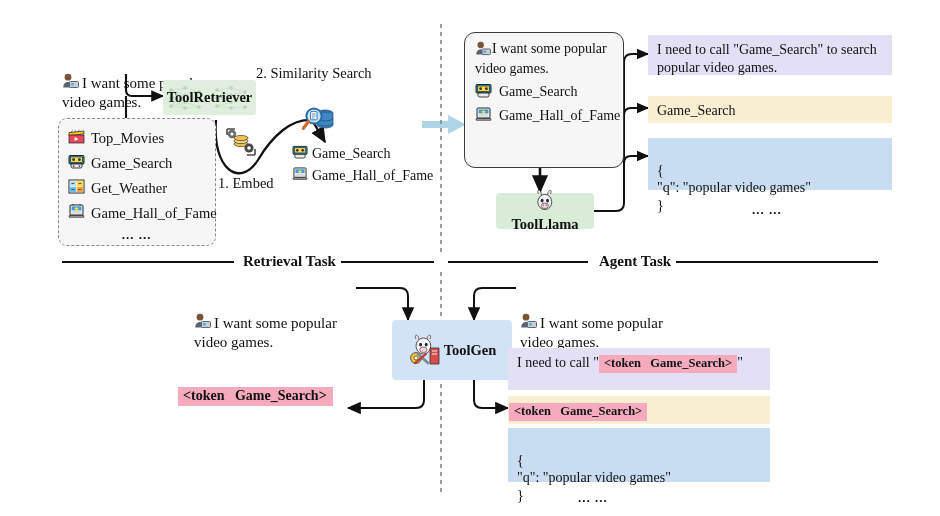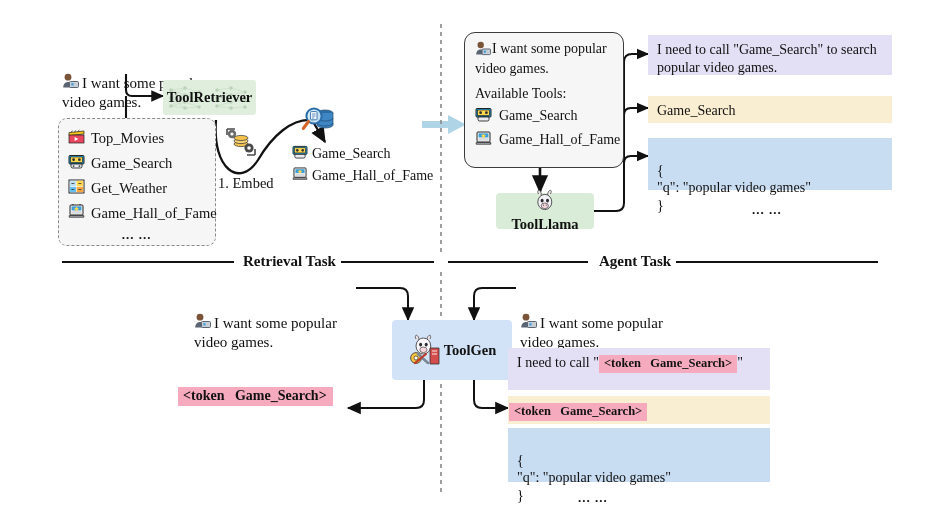--- a/index.html
+++ b/index.html
@@ -213,20 +213,21 @@
           <path d="M1.2 11.6 h14.6 v1.6 h-14.6 Z" fill="#bfc3c9" stroke="#111" stroke-width=".7"></path>
           <path d="M5 1 v-1 M12 1 v-1" stroke="#111" stroke-width=".9"></path>
         </svg>
       </span>
       <span>Game_Hall_of_Fame</span>
     </div>
     <div class="dots">... ...</div>
   </div>
 
   <div class="abs txt steplbl" style="left:218px;top:175px;">1. Embed</div>
+  <div class="abs txt steplbl" style="left:256px;top:65px;">2. Similarity Search</div>
 
   <div class="abs" style="left:224px;top:127px;">
     <svg width="34" height="30" viewBox="0 0 34 30">
       <path d="M3 2 h8 M3 2 v6 M31 28 h-8 M31 28 v-6" stroke="#4a4a4a" stroke-width="1.6" fill="none"></path>
       <ellipse cx="17" cy="17" rx="7" ry="2.6" fill="#f2c14e" stroke="#333" stroke-width=".7"></ellipse>
       <ellipse cx="17" cy="14" rx="7" ry="2.6" fill="#f7d177" stroke="#333" stroke-width=".7"></ellipse>
       <ellipse cx="17" cy="11" rx="7" ry="2.6" fill="#f2c14e" stroke="#333" stroke-width=".7"></ellipse>
       <circle cx="8" cy="7" r="4.2" fill="#6b6b6b"></circle>
         <circle cx="8" cy="7" r="1.6" fill="#fff"></circle>
       <circle cx="25" cy="21" r="4.6" fill="#4a4a4a"></circle>
@@ -278,21 +279,20 @@
       <span style="display:inline-block;vertical-align:-3px;">
         <svg width="17" height="15" viewBox="0 0 18 16">
           <circle cx="6" cy="4.2" r="3.4" fill="#7a5438"></circle>
           <path d="M1.2 14.5c0-3.3 2.2-5.4 4.8-5.4s4.8 2.1 4.8 5.4z" fill="#5a6472"></path>
           <rect x="7.5" y="8.5" width="9" height="6" rx="1" fill="#c9cdd4" stroke="#5a6472" stroke-width="1"></rect>
           <rect x="9.3" y="10.2" width="2.3" height="2.3" fill="#3da0e0"></rect>
         </svg>
       </span><span style="white-space:pre-line;">I want some popular
 video games.</span>
     </div>
-    <div class="p2">Available Tools:</div>
     <div class="trow">
       <span>
         <svg width="17" height="15" viewBox="0 0 17 15">
           <rect x="1" y="1.5" width="15" height="8.5" rx="1" fill="#2aa7e0" stroke="#111" stroke-width=".9"></rect>
           <rect x="2.6" y="3" width="11.8" height="5.5" fill="#ffd84d" stroke="#111" stroke-width=".6"></rect>
           <circle cx="5.6" cy="5.7" r="1.4" fill="#2f2f2f"></circle>
             <circle cx="11.4" cy="5.7" r="1.4" fill="#2f2f2f"></circle>
           <path d="M3 10 h11 v2.4 a1.6 1.6 0 0 1-1.6 1.6 h-7.8 A1.6 1.6 0 0 1 3 12.4 Z" fill="#e7eaee" stroke="#111" stroke-width=".8"></path>
         </svg>
       </span>

